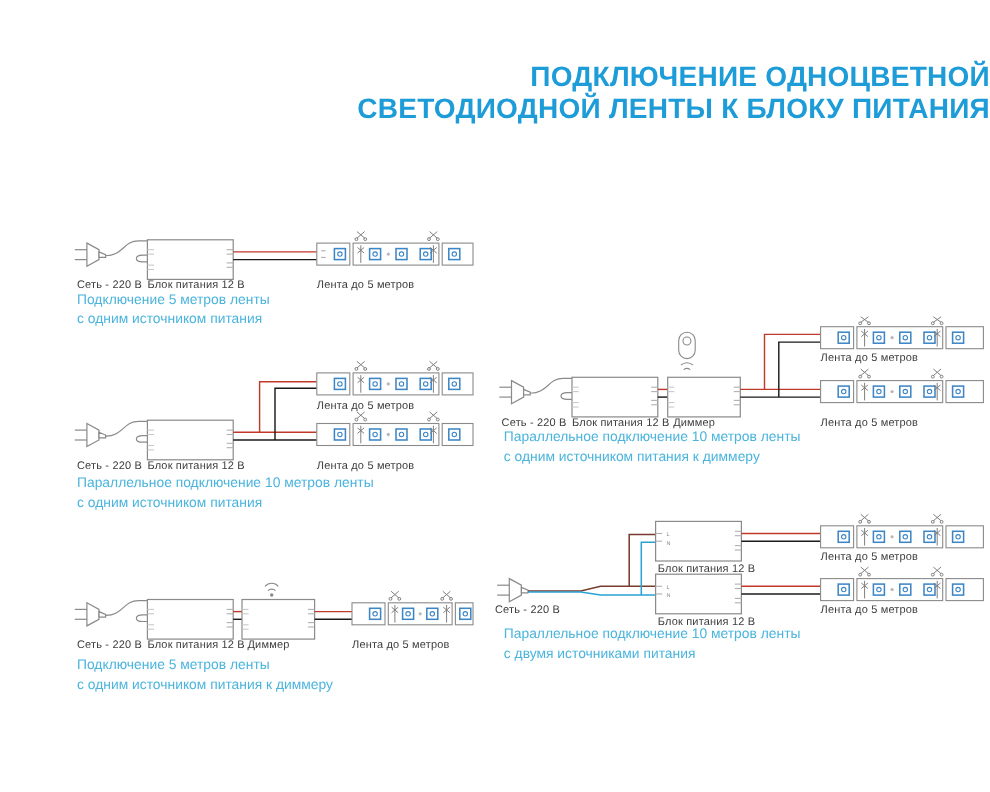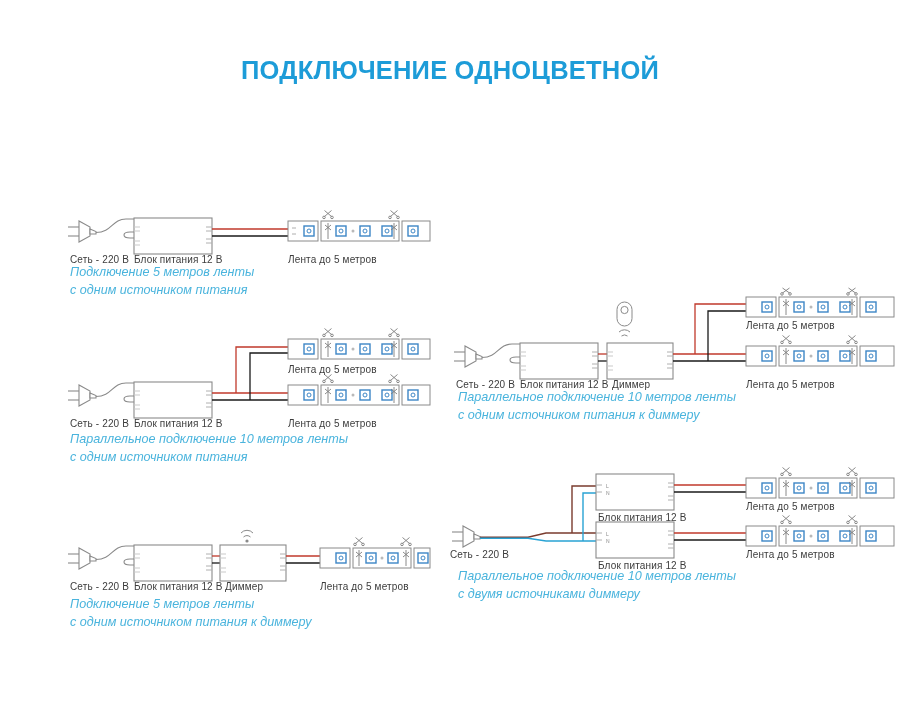--- a/index.html
+++ b/index.html
@@ -6,52 +6,53 @@
   body{
     width:900px;height:720px;background:#ffffff;
     font-family:"Liberation Sans","DejaVu Sans",sans-serif;
     position:relative;overflow:hidden;
   }
   .stage{position:absolute;left:0;top:0;width:900px;height:720px;}
 
   
   .title{
     position:absolute;left:0;top:56px;width:900px;
-    text-align:center;color:#1d9cd8;
+    text-align:right;color:#1d9cd8;
     font-size:25.5px;font-weight:bold;line-height:29px;
     letter-spacing:.2px;
   }
   .title .l{display:block;white-space:nowrap;}
 
   
   .diagram{position:absolute;}
 
   
   .caption{
     position:absolute;color:#4ab4dd;font-size:12.6px;line-height:17.5px;
     white-space:nowrap;
   }
-  .caption .l{display:block;font-style:italic;}
+  .caption .l{display:block;}
 
   
   .plabel{
     position:absolute;color:#3c3c3c;font-size:10px;line-height:10px;
     white-space:nowrap;letter-spacing:.15px;
   }
 
   
   svg{display:block;overflow:visible;}
 </style>
 </head>
 <body>
 
 <div class="stage">
 
   <div class="title">
     <span class="l">ПОДКЛЮЧЕНИЕ ОДНОЦВЕТНОЙ</span>
+    <span class="l">СВЕТОДИОДНОЙ ЛЕНТЫ К БЛОКУ ПИТАНИЯ</span>
   </div>
 
   <div class="diagram" style="left:60px;top:205px;width:370px;height:60px;">
     <svg width="370" height="60" viewBox="0 0 370 60">
 
       <g fill="none" stroke="#8a8a8a" stroke-width="1.1">
         <line x1="8" y1="22" x2="19" y2="22"></line>
         <line x1="8" y1="31" x2="19" y2="31"></line>
         <path d="M19 16 L19 37 L30 31 L30 22 Z" fill="#ffffff"></path>
         <path d="M30 24 L36 26.5 L36 29 L30 29 Z" fill="#ffffff"></path>
@@ -603,16 +604,16 @@
       </g>
     </svg>
     <div class="plabel" style="left:10px;top:84px;">Сеть - 220 В</div>
     <div class="plabel" style="left:158px;top:47px;">Блок питания 12 В</div>
     <div class="plabel" style="left:158px;top:95px;">Блок питания 12 В</div>
     <div class="plabel" style="left:306px;top:36px;">Лента до 5 метров</div>
     <div class="plabel" style="left:306px;top:84px;">Лента до 5 метров</div>
   </div>
   <div class="caption" style="left:458px;top:568px;">
     <span class="l">Параллельное подключение 10 метров ленты</span>
-    <span class="l">с двумя источниками диммеру</span>
+    <span class="l">с двумя источниками питания</span>
   </div>
 
 </div>
 
 </body></html>

